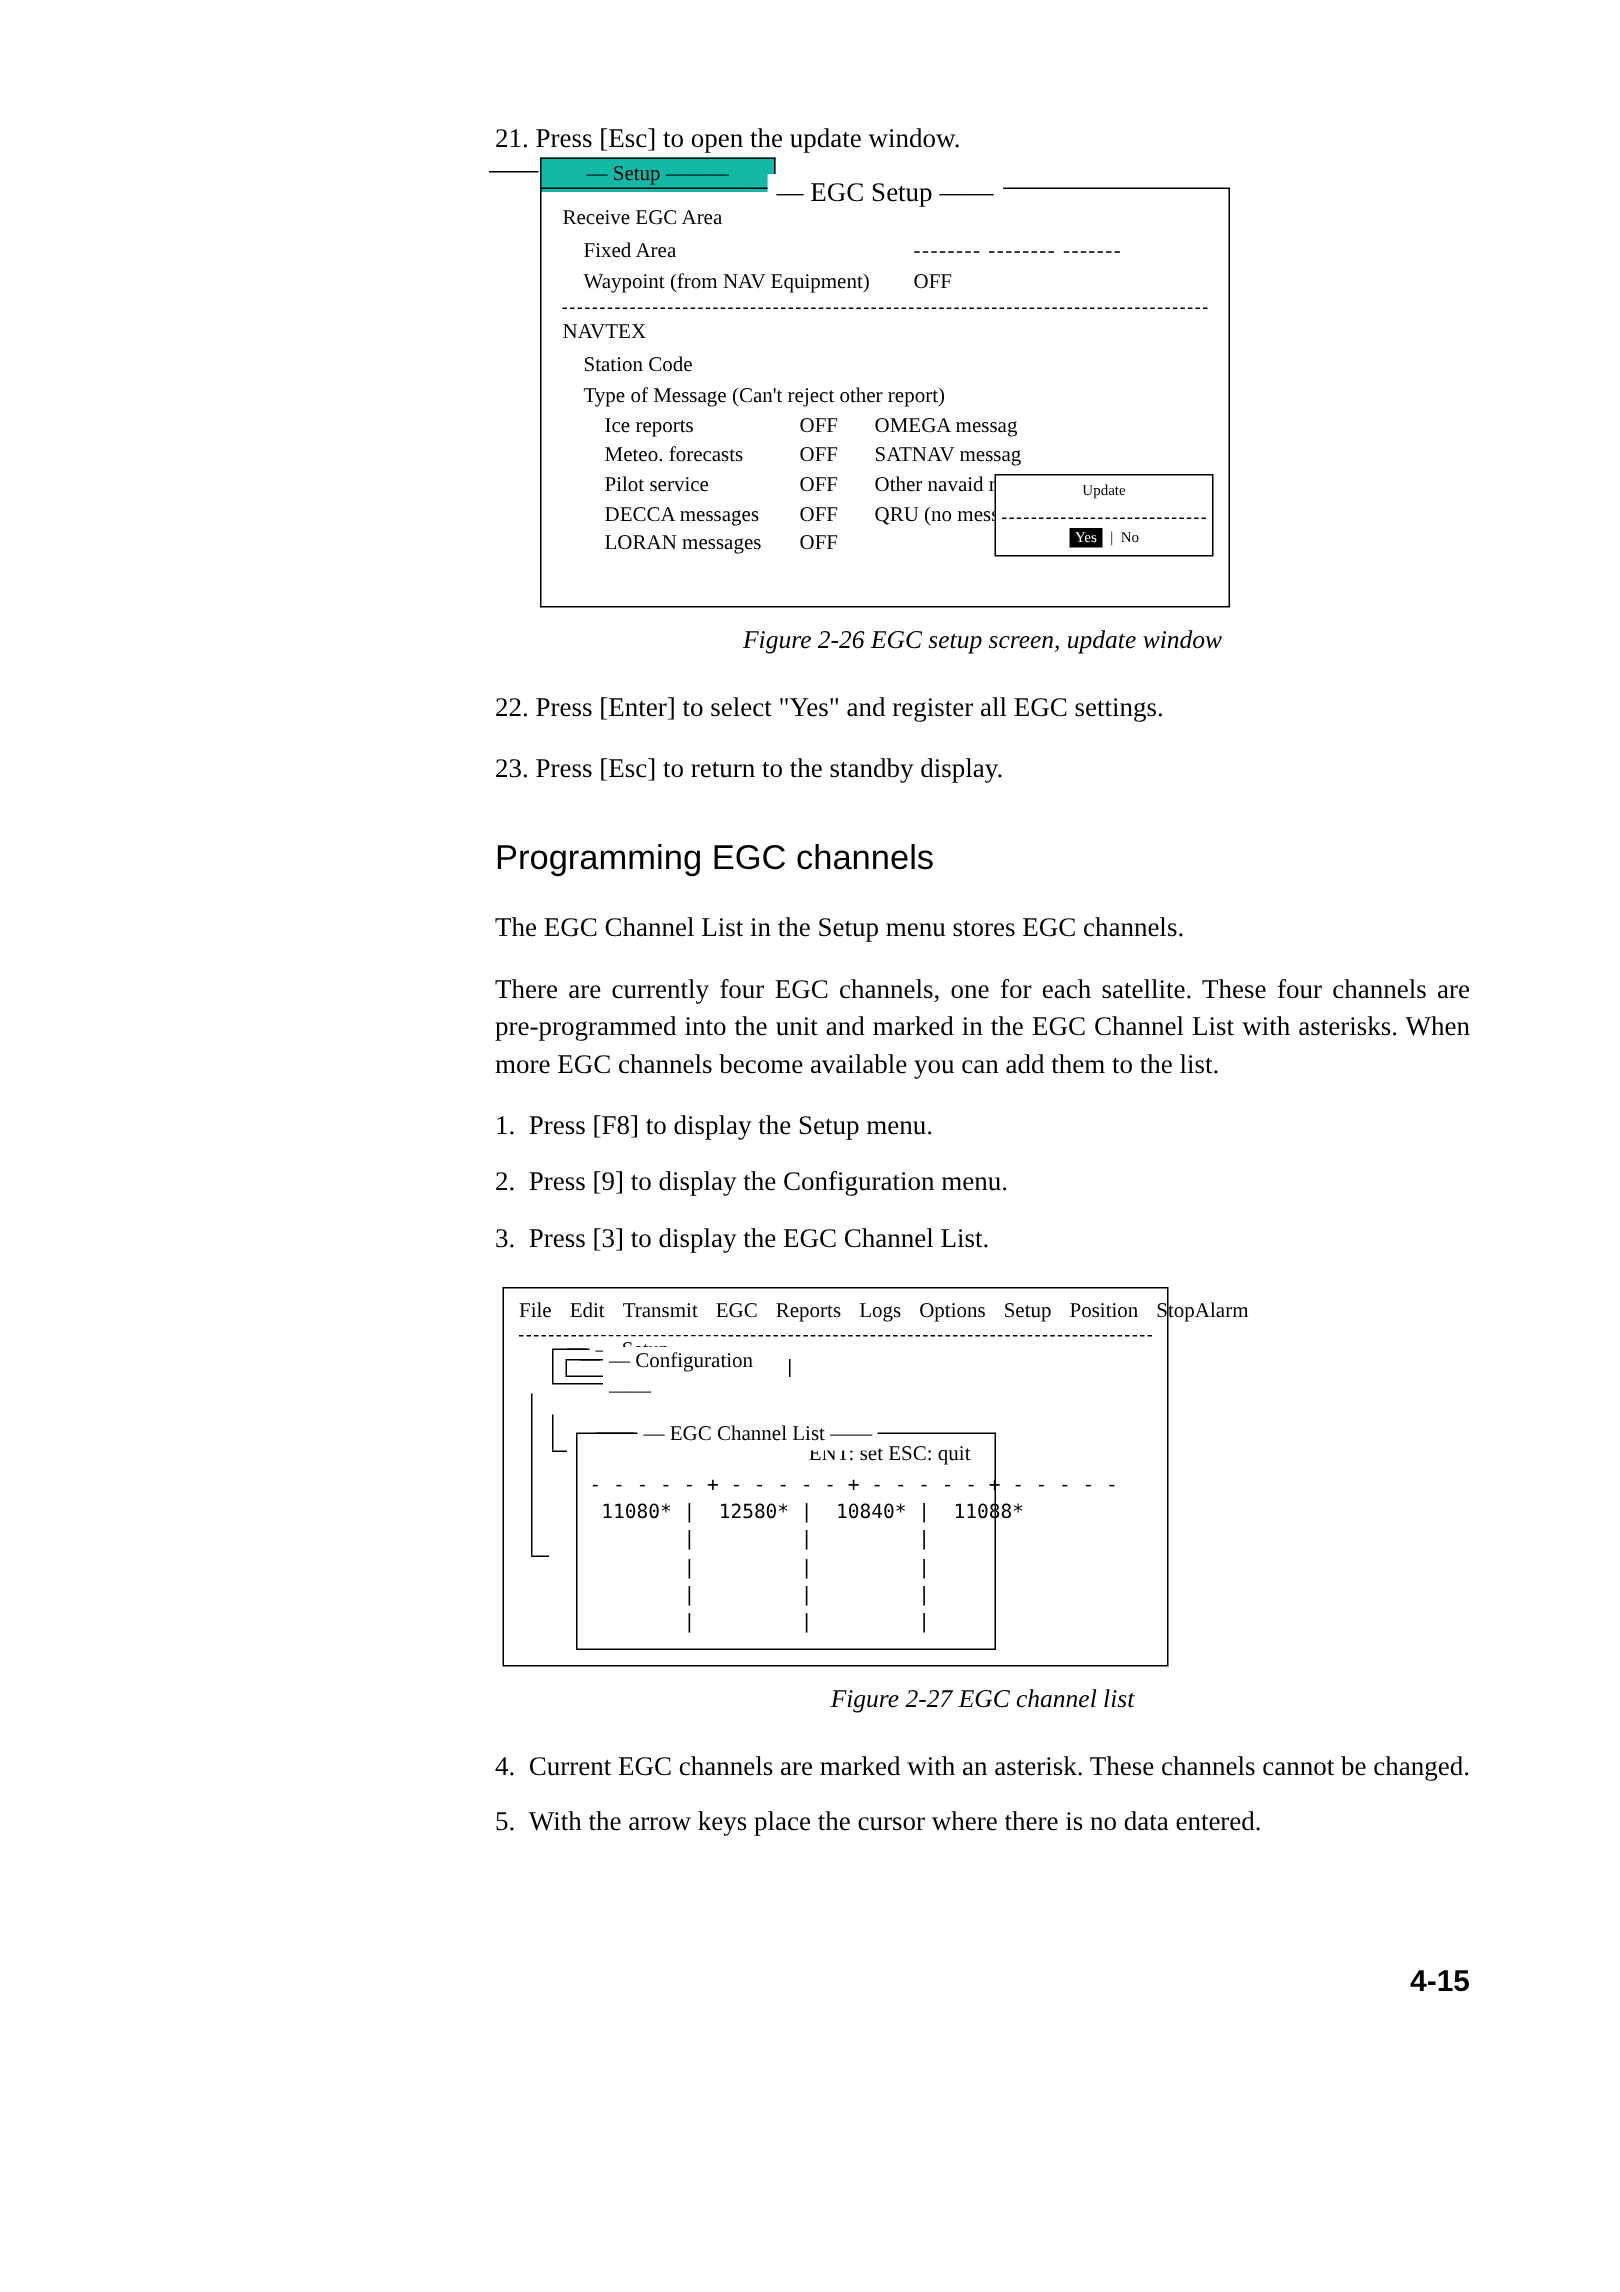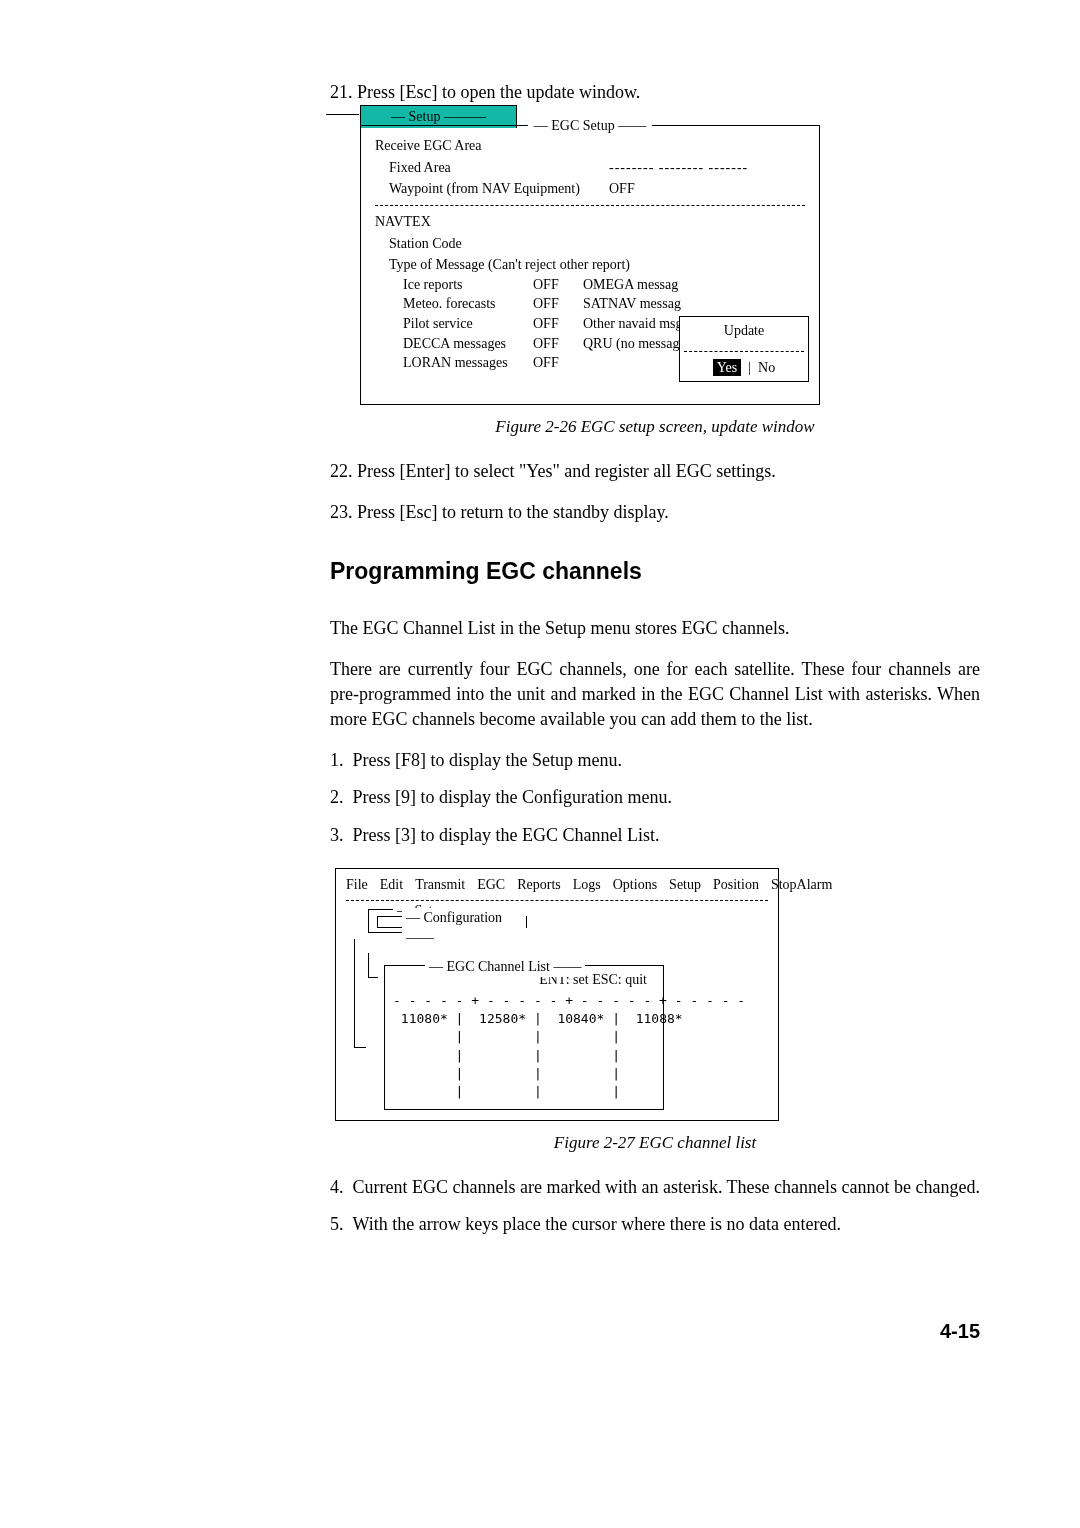--- a/index.html
+++ b/index.html
@@ -55,21 +55,21 @@
       width: 33px;
       border-top: 1px solid #000;
     }
     .box-title {
       position: absolute;
       top: -10px;
       left: 50%;
       transform: translateX(-50%);
       background: #fff;
       padding: 0 6px;
-      font-size: 14px;
+      font-size: 18px;
       white-space: nowrap;
     }
     .section-row {
       margin-top: 2px;
       font-size: 14px;
     }
     .indent1 {
       padding-left: 14px;
     }
     .indent3 {
@@ -88,22 +88,22 @@
     }
     .msg-grid div {
       white-space: nowrap;
     }
     .update-box {
       position: absolute;
       right: 10px;
       top: 190px;
       border: 1px solid #000;
       background: #fff;
-      font-size: 14px;
-      width: 130px;
+      font-size: 10px;
+      width: 146px;
       text-align: center;
       padding-bottom: 4px;
     }
     .update-box .update-title {
       padding: 4px 0 10px 0;
     }
     .update-box .yes-no {
       padding: 0 6px;
     }
     .yes-inv {
@@ -113,23 +113,23 @@
     }
     .figure-caption {
       font-style: italic;
       text-align: center;
       font-size: 17px;
       margin-top: 10px;
     }
     .section-heading {
       font-family: Arial, Helvetica, sans-serif;
       font-size: 23px;
-      font-weight: bold;
+      font-weight: normal;
       margin-top: 30px;
-      margin-bottom: 28px;
+      margin-bottom: 18px;
     }
     .numbered-item {
       margin-bottom: 12px;
       padding-left: 28px;
       text-indent: -28px;
     }
     .figure2-wrapper {
       width: 444px;
       margin-left: 5px;
       position: relative;

